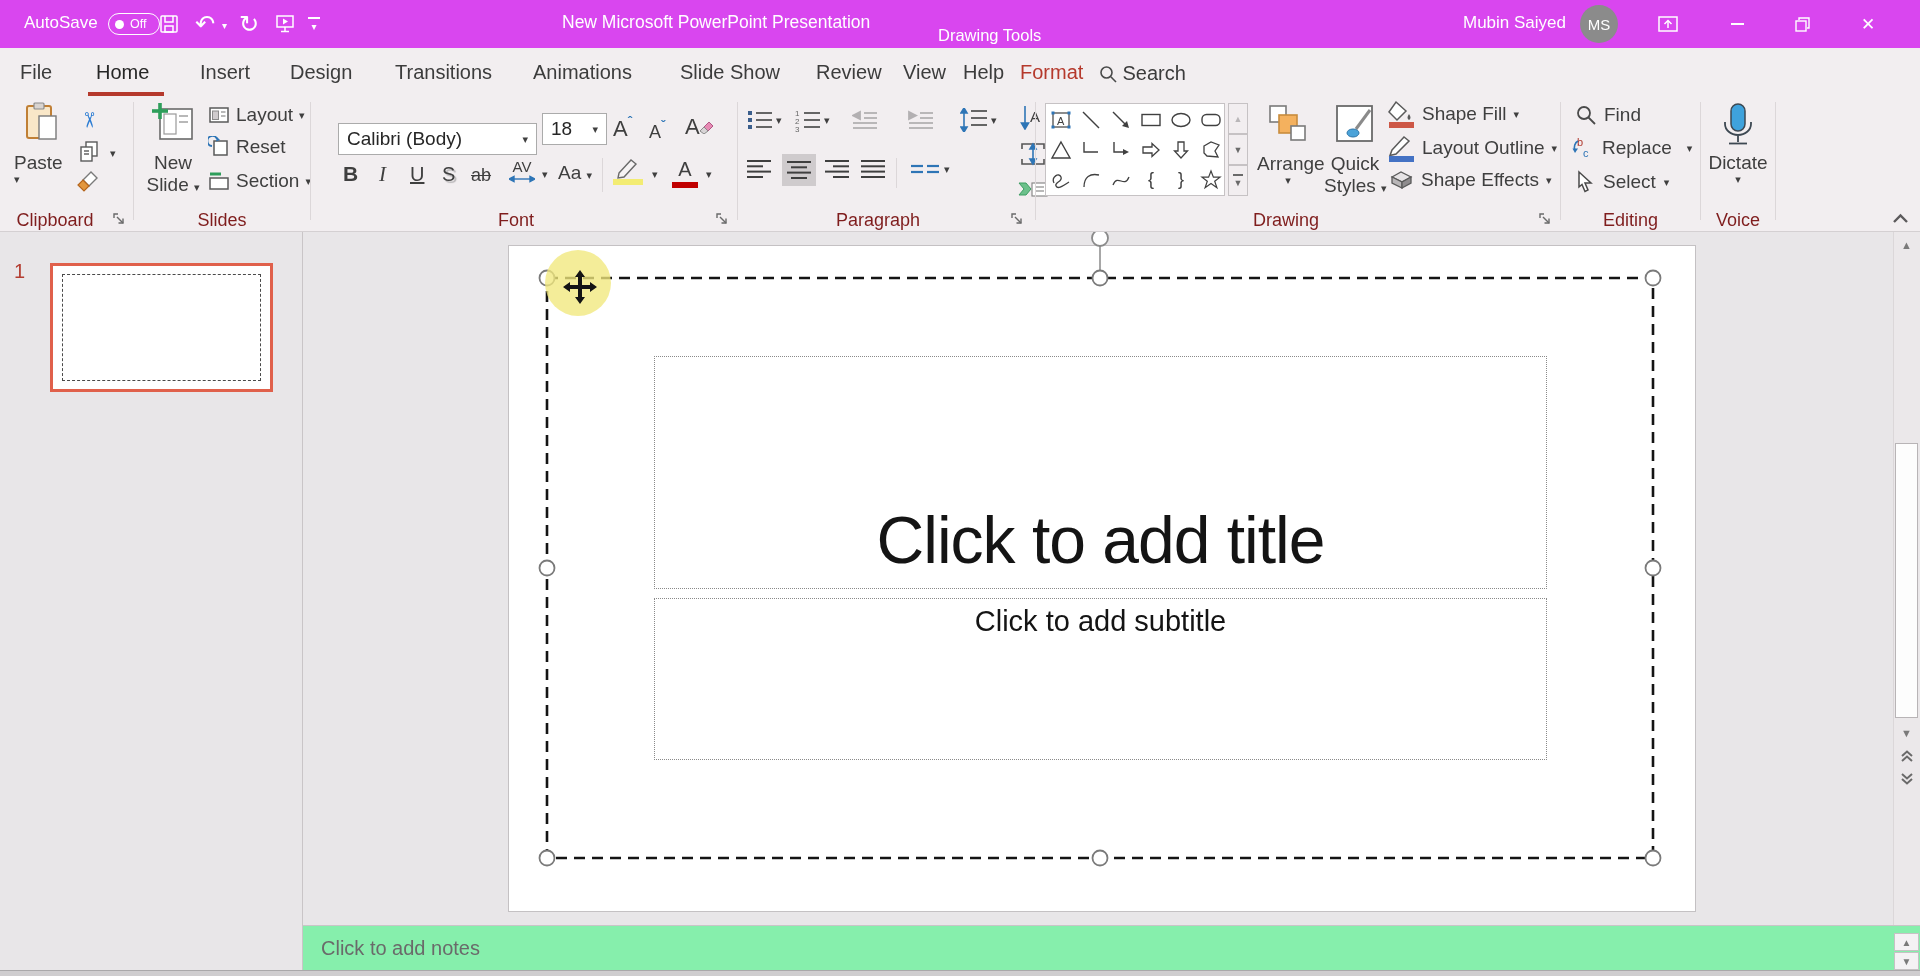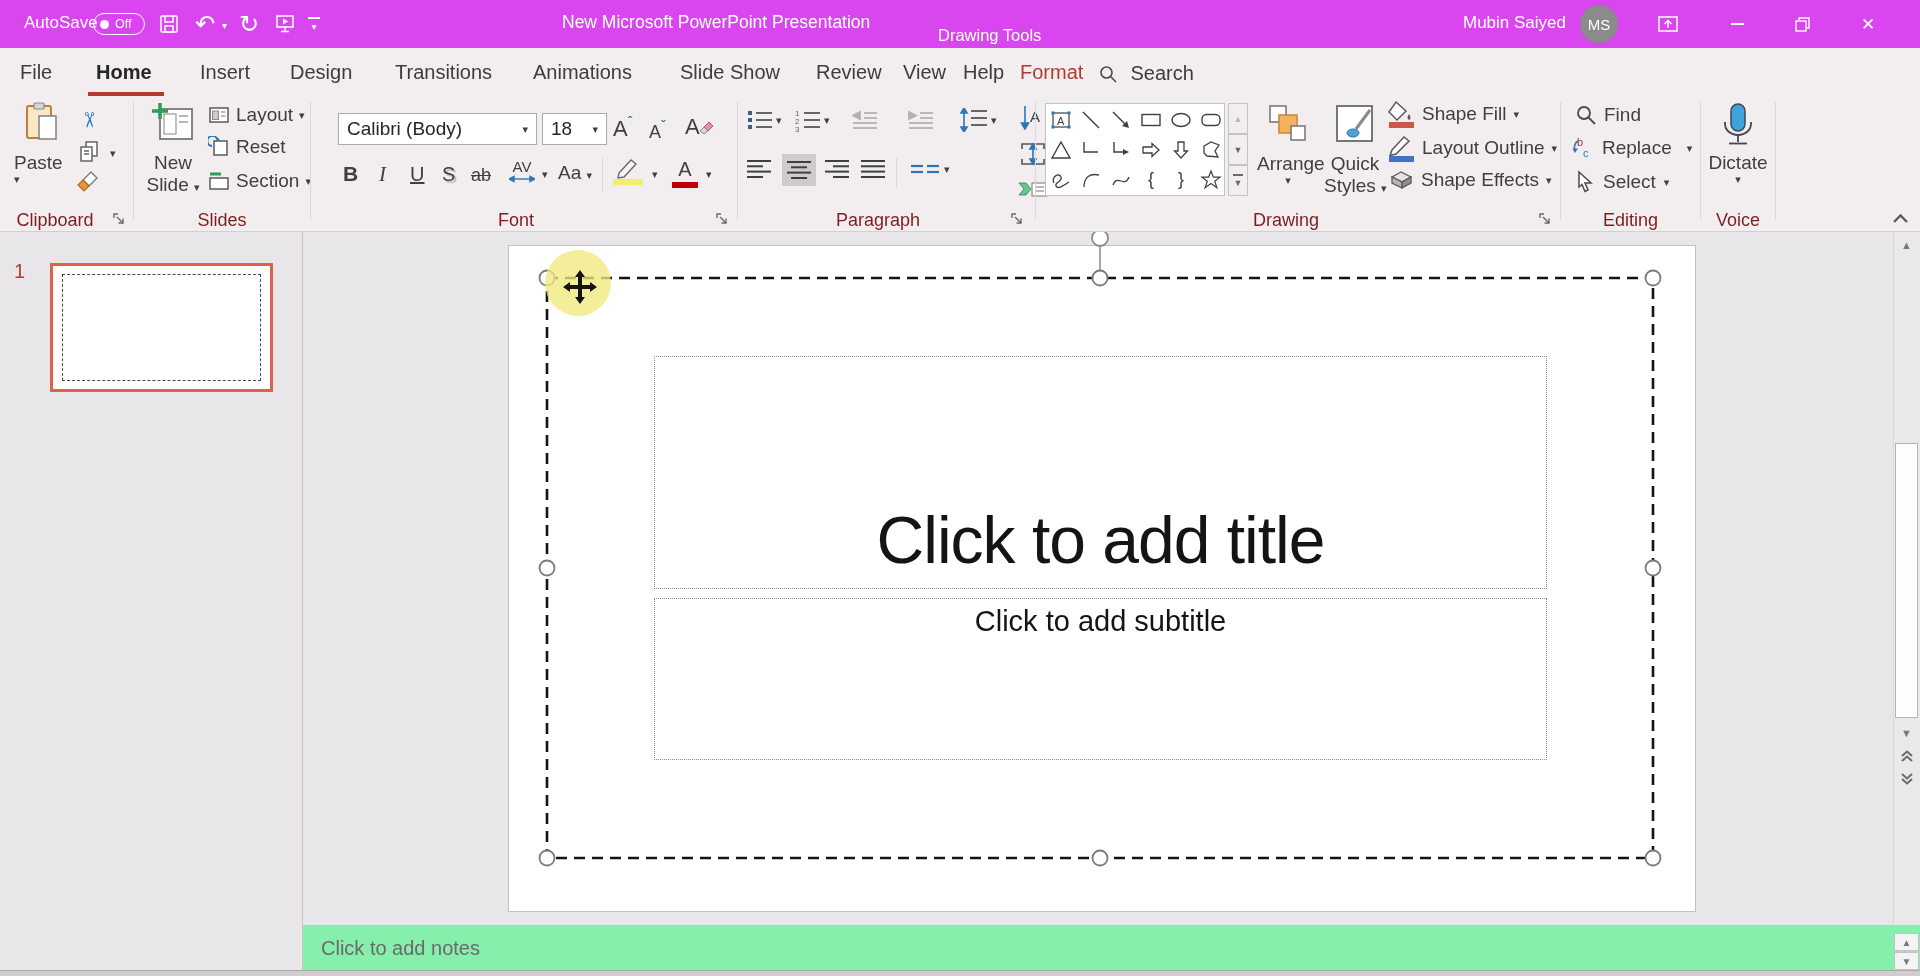--- a/index.html
+++ b/index.html
@@ -14,21 +14,21 @@
 .autosave-pill{width:52px;height:22px;border:1.5px solid #fff;border-radius:11px;display:flex;align-items:center;padding:0 6px;gap:6px}
 .autosave-dot{width:9px;height:9px;border-radius:50%;background:#fff}
 .autosave-off{font-size:12.5px;color:#fff}
 .tb-btn{width:34px;height:34px;top:7px}
 .tb-dd{font-size:10px;color:#fff}
 .avatar{width:38px;height:38px;border-radius:50%;background:#8b8b8b;color:#fff;font-size:15px}
 .winbtn{width:46px;height:34px;top:7px}
 
 .tabrow{left:0;top:48px;width:1920px;height:48px;background:#f2eef0}
 .tab{font-size:20px;color:#3c3c3c;height:48px;display:flex;align-items:center;white-space:nowrap}
-.tab-active{font-weight:bold;color:#262626}
+.tab-active{font-weight:normal;color:#262626}
 .tab-underline{height:4px;background:#b5392c}
 .tab-contextual{color:#b5392c}
 .pillbtn{height:36px;top:54px;border:1px solid #d9d3d5;display:flex;align-items:center;gap:7px;padding:0 10px;color:#b5392c;font-size:20px}
 
 .ribbon{left:0;top:96px;width:1920px;height:136px;background:#f2eef0;border-bottom:1px solid #d4d0d2}
 .vsep{width:1px;background:#dcd7d9;top:6px;height:118px}
 .grp-label{font-size:18px;color:#7f1d1d;text-align:center;white-space:nowrap}
 .rbtxt{font-size:19px;color:#3f3f3f;white-space:nowrap}
 .dd{font-size:11px;color:#3f3f3f;line-height:1}
 .combo{background:#fff;border:1px solid #ababab;display:flex;align-items:center;font-size:19px;color:#262626}
@@ -54,21 +54,21 @@
 .scrollthumb{left:1895px;top:443px;width:23px;height:275px;background:#fdfdfd;border:1px solid #b8b4b6}
 .sc-arrow{color:#7a7a7a;font-size:11px;line-height:1}
 .notes-scrollbtn{left:1894px;width:25px;height:18px;border:1px solid #c6c2c4;background:#f4f2f4;display:flex;align-items:center;justify-content:center;color:#7a7a7a;font-size:10px}
 svg{display:block}
 </style>
 </head>
 <body>
 
 <div class="abs titlebar">
   <span class="abs tb-text" style="left:24px;top:13px">AutoSave</span>
-  <div class="abs autosave-pill" style="left:93px;top:13px">
+  <div class="abs autosave-pill" style="left:108px;top:13px">
     <span class="autosave-dot"></span>
     <span class="autosave-off">Off</span>
   </div>
   <div class="abs tb-btn ctr" style="left:152px">
     <svg width="20" height="20" viewBox="0 0 20 20">
         <g fill="none" stroke="#fff" stroke-width="1.5">
           <rect x="2" y="2" width="16" height="16" rx="1"></rect>
           <polyline points="6,2 6,8 14,8 14,2"></polyline>
           <rect x="6" y="12" width="8" height="6"></rect>
         </g>
@@ -140,21 +140,21 @@
 
   <div class="abs tab" style="left:963px">Help</div>
   <div class="abs tab tab-contextual" style="left:1020px">Format</div>
   <div class="abs" style="left:1098px;top:14px">
     <svg width="20" height="20" viewBox="0 0 20 20" style="display:inline-block;vertical-align:-4px">
         <g fill="none" stroke="#4a4a4a" stroke-width="1.6">
           <circle cx="8.5" cy="8.5" r="5.5"></circle>
           <line x1="12.8" y1="12.8" x2="18" y2="18"></line>
         </g>
       </svg>
-    <span class="tab" style="display:inline;margin-left:8px">Search</span>
+    <span class="tab" style="display:inline;margin-left:0">Search</span>
   </div>
   <div class="abs pillbtn" style="left:1672px">
     <svg width="20" height="20" viewBox="0 0 20 20">
         <g fill="none" stroke="#b5392c" stroke-width="1.5">
           <circle cx="7" cy="8" r="2.6"></circle>
           <path d="M2.5,16 c0-4 9-4 9,0"></path>
           <path d="M13,3.5 l4.5,2.8 -4.5,2.8 v-1.8 c-2.5,0 -3.5,1 -4.2,2.4 c0-3.4 1.8-4.8 4.2-4.8 z"></path>
         </g>
       </svg>
     <span>Share</span>
@@ -250,21 +250,21 @@
           <rect x="2" y="7" width="18" height="11" fill="#fff" stroke="#5a5a5a" stroke-width="1.5"></rect>
         </svg>
       <span class="rbtxt">Section</span>
         <span class="dd">▾</span>
     </div>
     <div class="abs grp-label" style="left:0;top:114px;width:176px">Slides</div>
   </div>
   <div class="abs vsep" style="left:310px"></div>
 
   <div class="abs" style="left:311px;top:0;width:426px;height:136px">
-    <div class="abs combo" style="left:27px;top:17px;width:199px;height:32px;padding:12px 8px">
+    <div class="abs combo" style="left:27px;top:27px;width:199px;height:32px;padding:12px 8px">
       <span style="flex:1">Calibri (Body)</span>
         <span class="dd">▾</span>
     </div>
     <div class="abs combo" style="left:231px;top:17px;width:65px;height:32px;padding:0 8px">
       <span style="flex:1">18</span>
         <span class="dd">▾</span>
     </div>
     <div class="abs" style="left:302px;top:18px;font-size:22px"><span>A</span><span style="color:#2e75b6;font-size:13px;font-weight:bold;vertical-align:10px">ˆ</span></div>
     <div class="abs" style="left:338px;top:22px;font-size:18px"><span>A</span><span style="color:#2e75b6;font-size:13px;font-weight:bold;vertical-align:8px">ˇ</span></div>
     <div class="abs" style="left:374px;top:18px;font-size:22px"><span>A</span><svg width="13" height="12" viewBox="0 0 13 12" style="display:inline-block">

